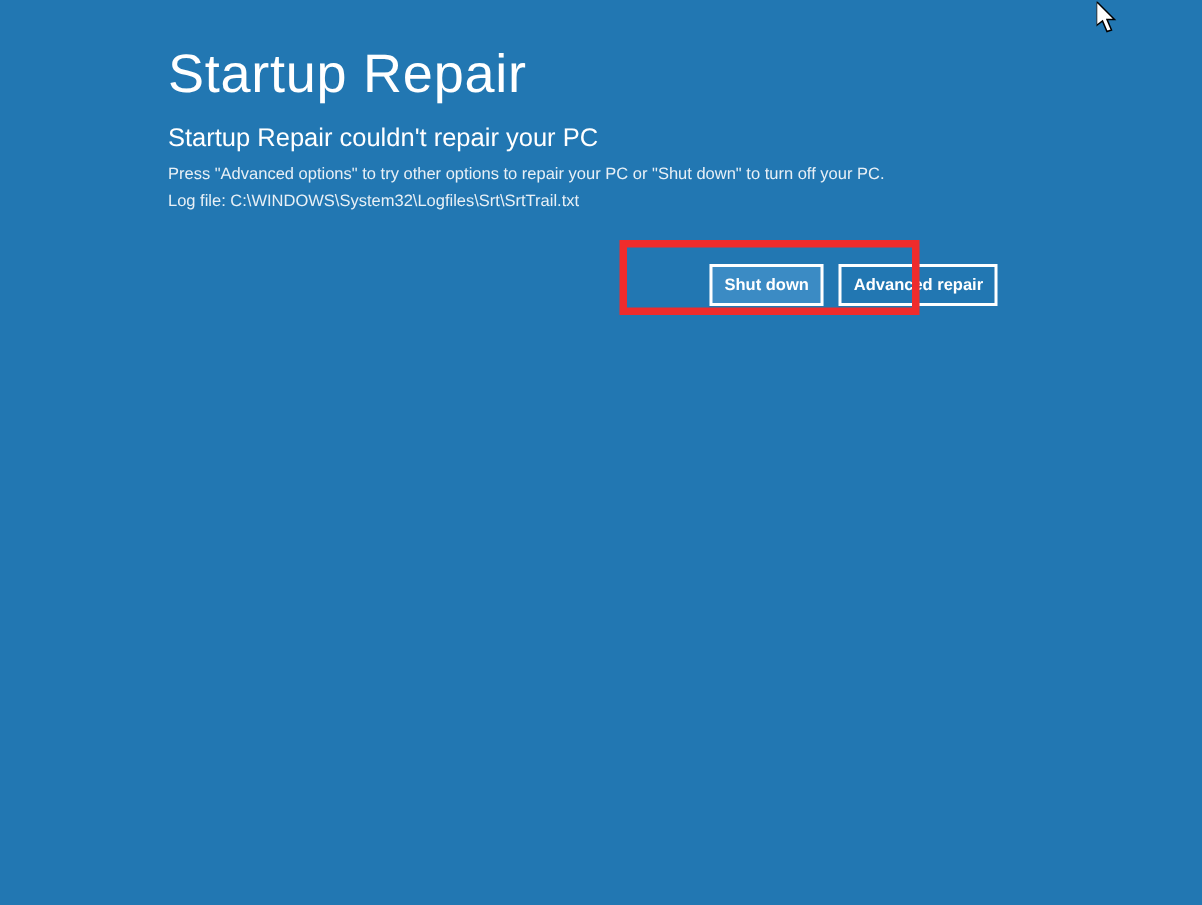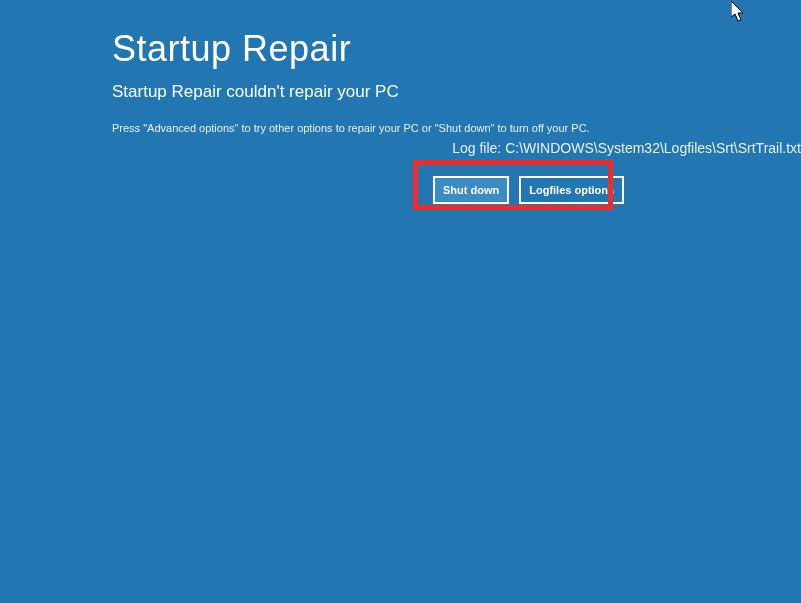--- a/index.html
+++ b/index.html
@@ -22,33 +22,32 @@
     }
     .page-title {
       font-size: 36px;
       font-weight: 300;
       margin-bottom: 12px;
       letter-spacing: 0.5px;
     }
     .message-heading {
       font-size: 17px;
       font-weight: 400;
-      margin-bottom: 20px;
+      margin-bottom: 8px;
     }
     .instruction-text {
       font-size: 11px;
       font-weight: 400;
       margin-bottom: 6px;
       color: #e8f0f6;
     }
     .log-file-text {
-      font-size: 14px;
+      font-size: 11px;
       font-weight: 400;
       color: #e8f0f6;
-      text-align: right;
     }
     .button-row {
       position: absolute;
       left: 423px;
       top: 168px;
       display: flex;
       gap: 10px;
       padding: 8px 10px;
     }
     .highlight-overlay {
@@ -69,20 +68,21 @@
       height: 28px;
       padding: 0 8px;
       cursor: pointer;
       font-family: inherit;
       display: inline-flex;
       align-items: center;
       justify-content: center;
     }
     .btn-primary {
       background: #3b8bc4;
+      margin-left: 40px;
     }
     .cursor {
       position: absolute;
       top: 1px;
       left: 731px;
       width: 16px;
       height: 22px;
       pointer-events: none;
     }
   </style>
@@ -91,20 +91,20 @@
 
 <div class="content">
   <h1 class="page-title">Startup Repair</h1>
   <div class="message-heading">Startup Repair couldn't repair your PC</div>
   <div class="instruction-text">Press "Advanced options" to try other options to repair your PC or "Shut down" to turn off your PC.</div>
   <div class="log-file-text">Log file: C:\WINDOWS\System32\Logfiles\Srt\SrtTrail.txt</div>
 </div>
 
 <div class="button-row">
   <button class="btn btn-primary">Shut down</button>
-  <button class="btn">Logfiles options</button>
+  <button class="btn">Advanced repair</button>
 </div>
 
 <div class="highlight-overlay"></div>
 
 <svg class="cursor" viewBox="0 0 16 22">
   <path d="M0,0 L0,16 L4,13 L7,20 L10,19 L7,12 L12,12 Z" fill="#ffffff" stroke="#000000" stroke-width="1"></path>
 </svg>
 
 </body></html>

